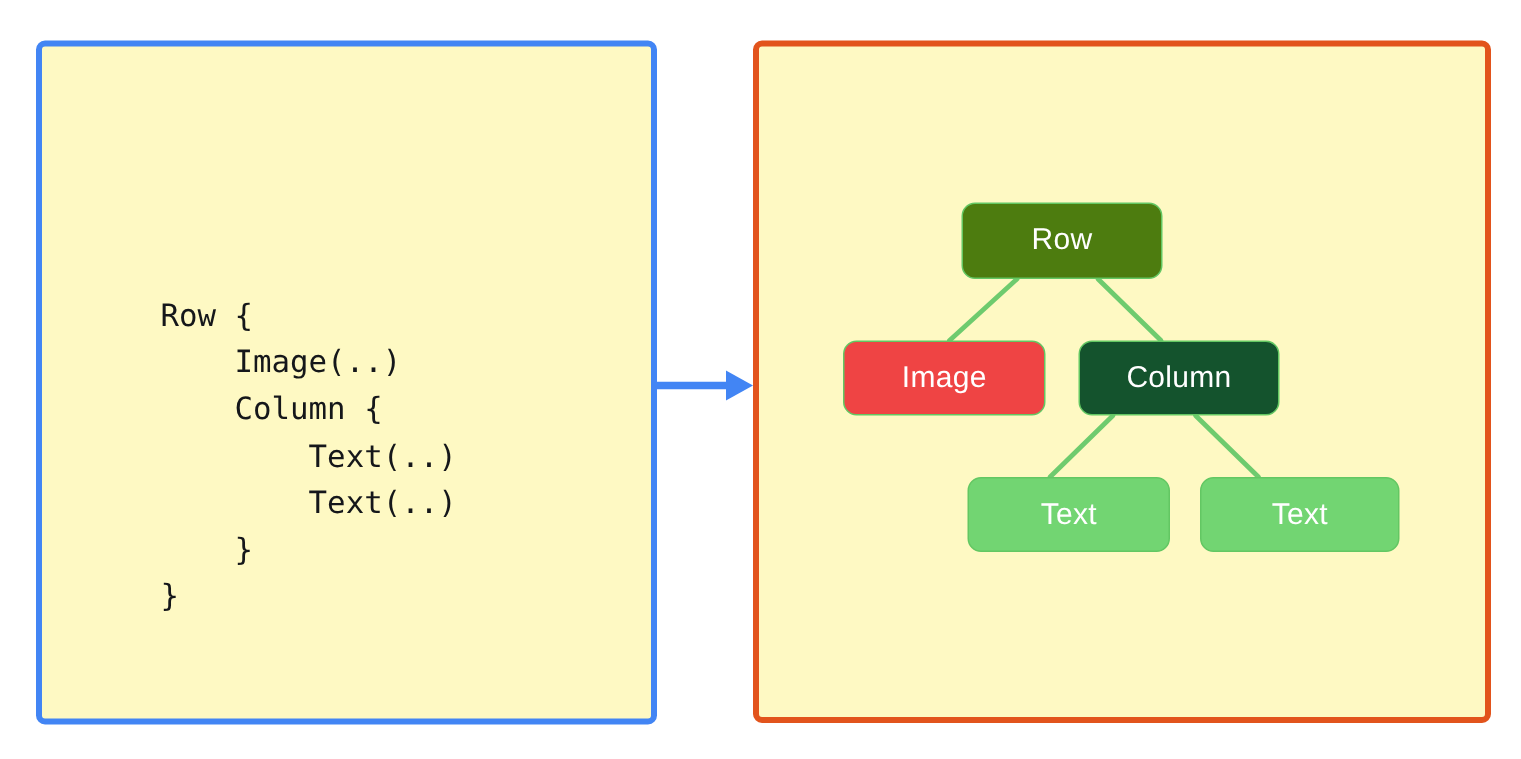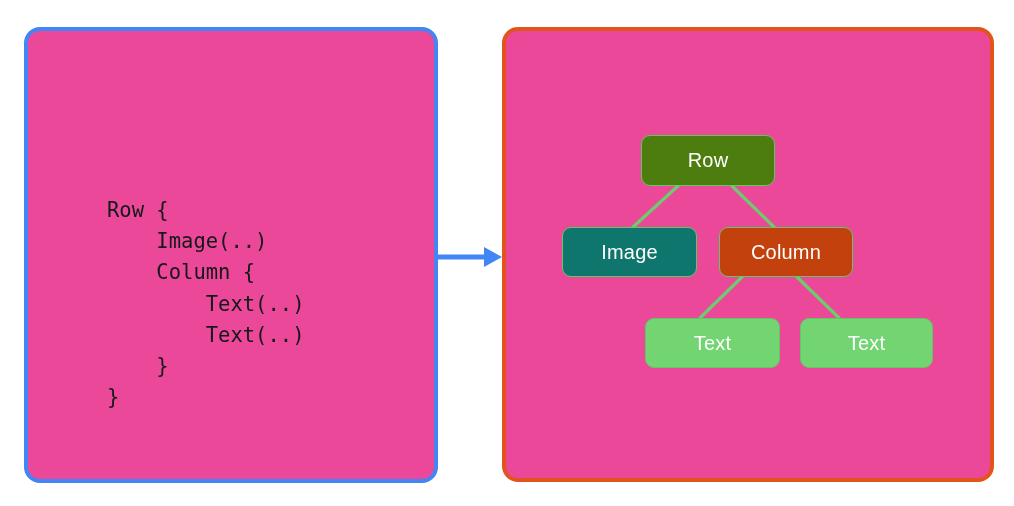--- a/index.html
+++ b/index.html
@@ -13,22 +13,22 @@
     height: 506px;
     background: #ffffff;
     overflow: hidden;
     font-family: "Liberation Sans", sans-serif;
   }
 
   
   .panel {
     position: absolute;
     box-sizing: border-box;
-    background: #ec4899;
-    border-radius: 16px;
+    background: #fef9c3;
+    border-radius: 6px;
   }
   #code-panel {
     left: 24px;
     top: 27px;
     width: 414px;
     height: 456px;
     border: 4px solid var(--code-border, #4285f4);
   }
   #tree-panel {
     left: 502px;
@@ -115,18 +115,18 @@
   <svg id="tree-links" viewBox="0 0 492 455">
     <g stroke="#6ecb6e" stroke-width="3.2" fill="none" stroke-linecap="round">
       <line x1="176" y1="159" x2="131" y2="200"></line>
       <line x1="230" y1="159" x2="272" y2="200"></line>
       <line x1="240" y1="250" x2="198" y2="291"></line>
       <line x1="295" y1="250" x2="337" y2="291"></line>
     </g>
   </svg>
 
   <div id="node-row" class="node" style="background: #4d7c0f; border-color: rgb(99, 199, 99); color: rgb(255, 255, 255);">Row</div>
-  <div id="node-image" class="node" style="background: #0f766e; border-color: rgb(99, 199, 99); color: rgb(255, 255, 255);">Image</div>
-  <div id="node-column" class="node" style="background: #c2410c; border-color: rgb(99, 199, 99); color: rgb(255, 255, 255);">Column</div>
+  <div id="node-image" class="node" style="background: #ef4444; border-color: rgb(99, 199, 99); color: rgb(255, 255, 255);">Image</div>
+  <div id="node-column" class="node" style="background: #14532d; border-color: rgb(99, 199, 99); color: rgb(255, 255, 255);">Column</div>
   <div id="node-text-1" class="node" style="background: rgb(114, 213, 114); border-color: rgb(99, 199, 99); color: rgb(255, 255, 255);">Text</div>
   <div id="node-text-2" class="node" style="background: rgb(114, 213, 114); border-color: rgb(99, 199, 99); color: rgb(255, 255, 255);">Text</div>
 
 </div>
 
 </body></html>

